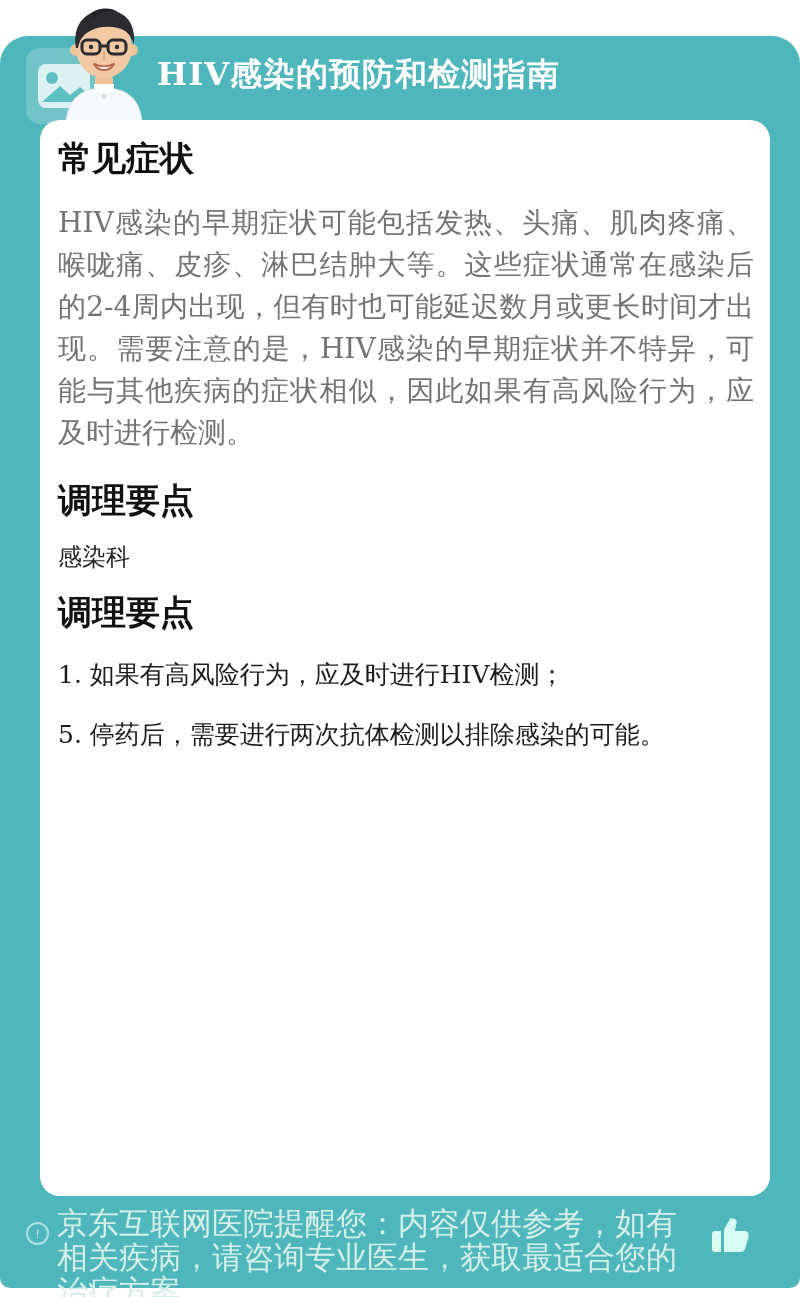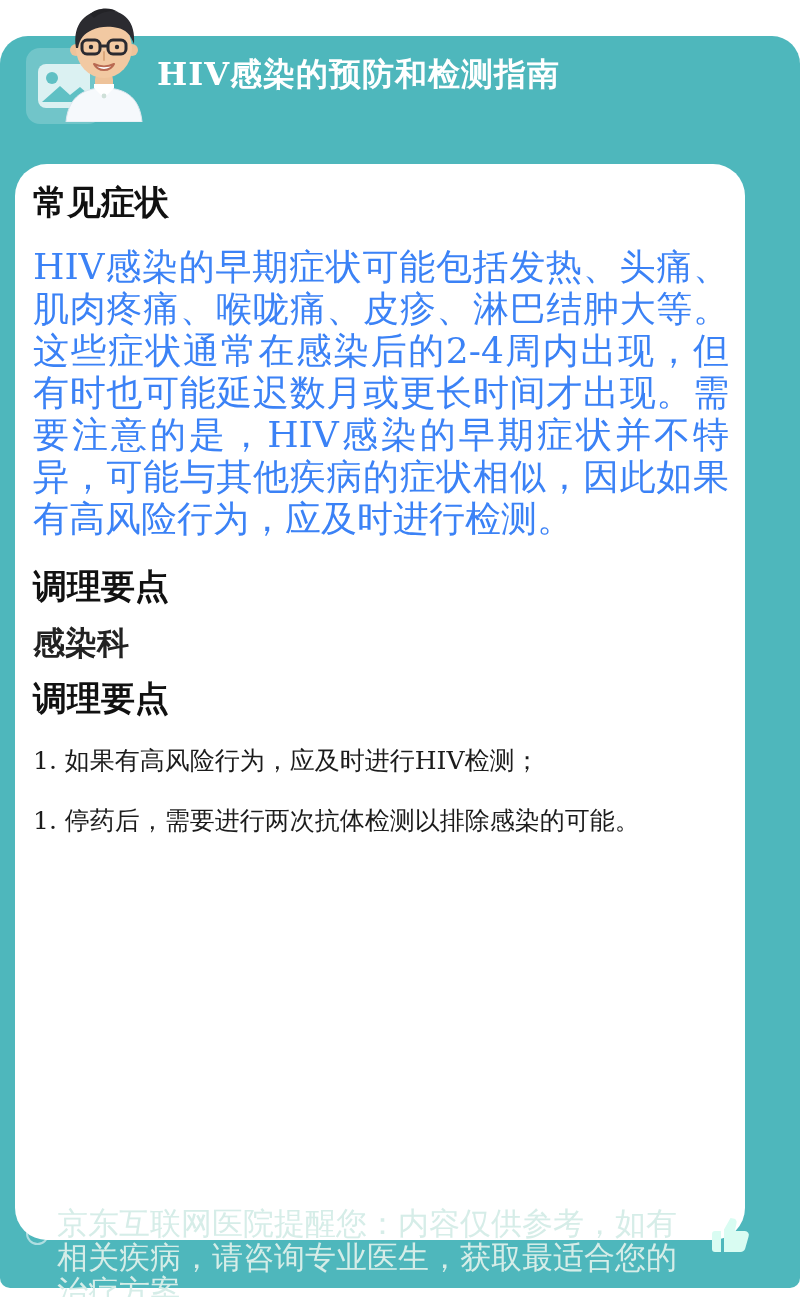--- a/index.html
+++ b/index.html
@@ -21,33 +21,33 @@
     display:flex;align-items:center;justify-content:center;
   }
   .avatar{position:absolute;left:56px;top:4px;width:96px;height:118px;}
   .banner-title{
     position:absolute;left:157px;top:54px;width:600px;
     font-size:32px;font-weight:bold;color:#ffffff;letter-spacing:1px;line-height:40px;
     white-space:nowrap;
   }
   
   .card{
-    position:absolute;left:15px;top:120px;width:730px;height:1076px;
-    background:#ffffff;border-radius:32px;box-sizing:border-box;
-    padding:14px 16px 0 18px;color:#1b1b1b;margin-top:44px;
+    position:absolute;left:40px;top:120px;width:730px;height:1076px;
+    background:#ffffff;border-radius:20px;box-sizing:border-box;
+    padding:14px 16px 0 18px;color:#1b1b1b;
   }
   .card h2{
     font-size:34px;line-height:48px;font-weight:bold;color:#111111;margin:0 0 20px 0;
   }
   .card h2.h-mid{margin-top:8px;margin-bottom:0;}
   .card p.body-text{
-    font-size:36px;line-height:42px;margin:0 0 22px 0;color:#3b82f6;
+    font-size:28px;line-height:42px;margin:0 0 22px 0;color:#737373;
     text-align:justify;text-justify:inter-ideograph;
   }
-  .card p.dept{font-size:32px;line-height:42px;margin:12px 0 10px 0;color:#222222;font-weight:bold;}
+  .card p.dept{font-size:24px;line-height:42px;margin:12px 0 10px 0;color:#222222;font-weight:normal;}
   .care-list{margin-top:18px;}
   .care-item{
     font-size:25px;line-height:42px;margin:0 0 18px 0;color:#1b1b1b;
   }
   
   .footer{
     position:absolute;left:0;top:1206px;width:800px;box-sizing:border-box;
     padding:0 26px;display:flex;align-items:flex-start;
   }
   .info-icon{
@@ -113,21 +113,21 @@
   <div class="card">
     <h2>常见症状</h2>
     <p class="body-text">HIV感染的早期症状可能包括发热、头痛、肌肉疼痛、喉咙痛、皮疹、淋巴结肿大等。这些症状通常在感染后的2-4周内出现，但有时也可能延迟数月或更长时间才出现。需要注意的是，HIV感染的早期症状并不特异，可能与其他疾病的症状相似，因此如果有高风险行为，应及时进行检测。</p>
 
     <h2 class="h-mid">调理要点</h2>
     <p class="dept">感染科</p>
 
     <h2 class="h-mid">调理要点</h2>
     <div class="care-list">
       <p class="care-item">1. 如果有高风险行为，应及时进行HIV检测；</p>
-      <p class="care-item">1. 停药后，需要进行两次抗体检测以排除感染的可能。</p>
+      <p class="care-item">5. 停药后，需要进行两次抗体检测以排除感染的可能。</p>
     </div>
   </div>
 
   <div class="footer">
     <div class="info-icon">!</div>
     <div class="disclaimer">京东互联网医院提醒您：内容仅供参考，如有相关疾病，请咨询专业医生，获取最适合您的治疗方案</div>
     <button class="thumb-btn" aria-label="like">
       <svg width="44" height="40" viewBox="0 0 44 40" aria-hidden="true">
         <path d="M6 38 h6 V17 H6 a3 3 0 0 0 -3 3 v15 a3 3 0 0 0 3 3 Z" fill="#d9fcf2"></path>
         <path d="M15 38 h16.5 c2.2 0 4.1 -1.4 4.7 -3.5 l3.4 -12 A4 4 0 0 0 35.8 17 h-10 l1.8 -8.2 A3.6 3.6 0 0 0 24.1 4.5 L21.5 4 L15 15.5 Z" fill="#d9fcf2"></path>

